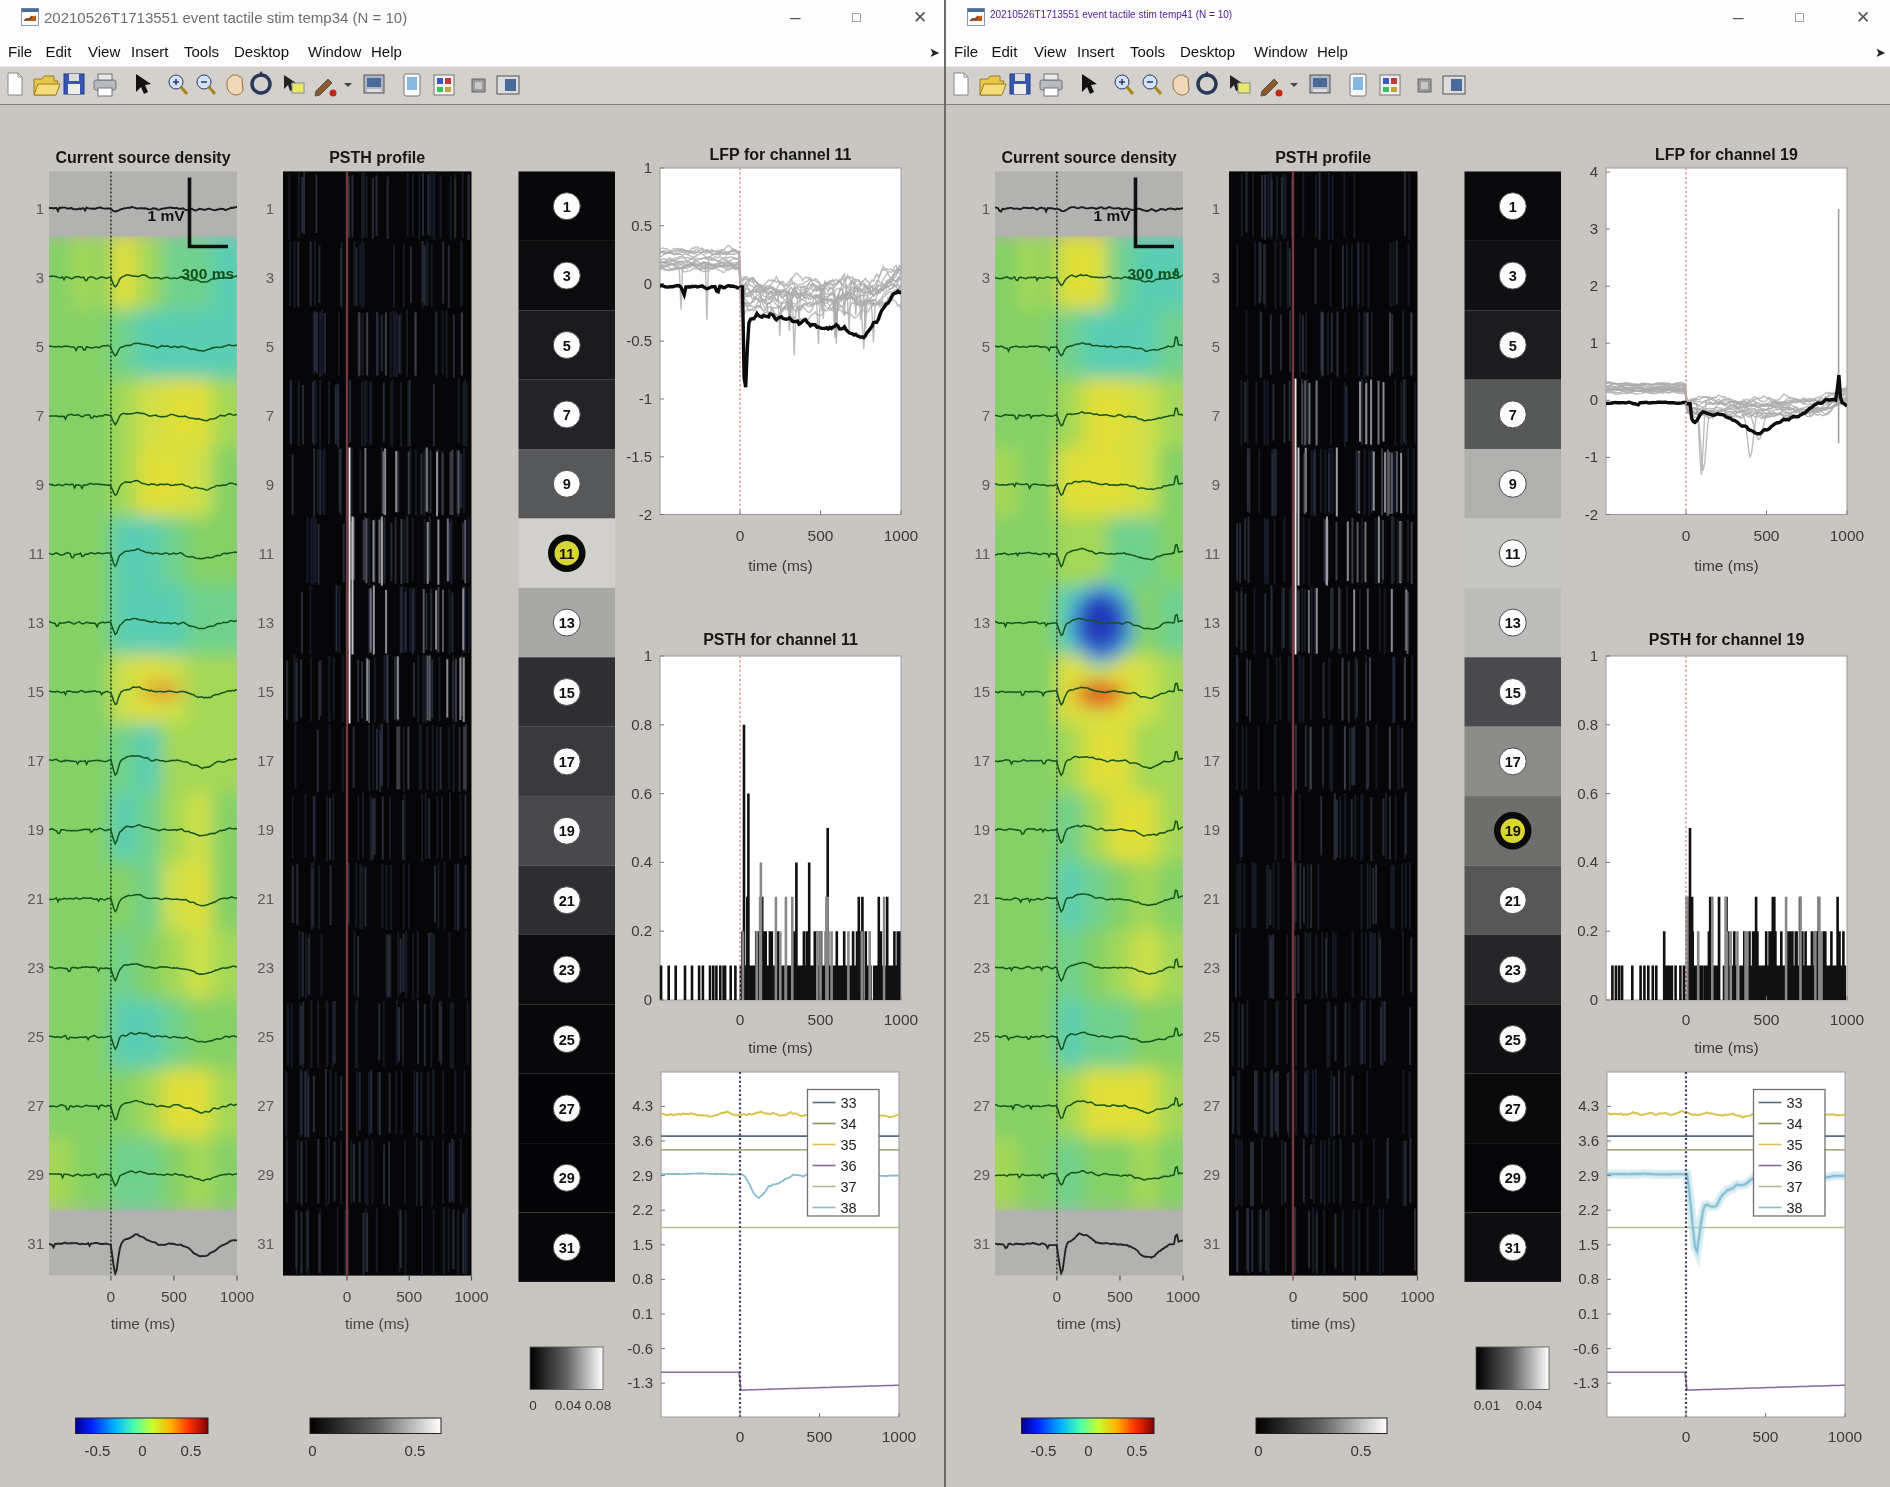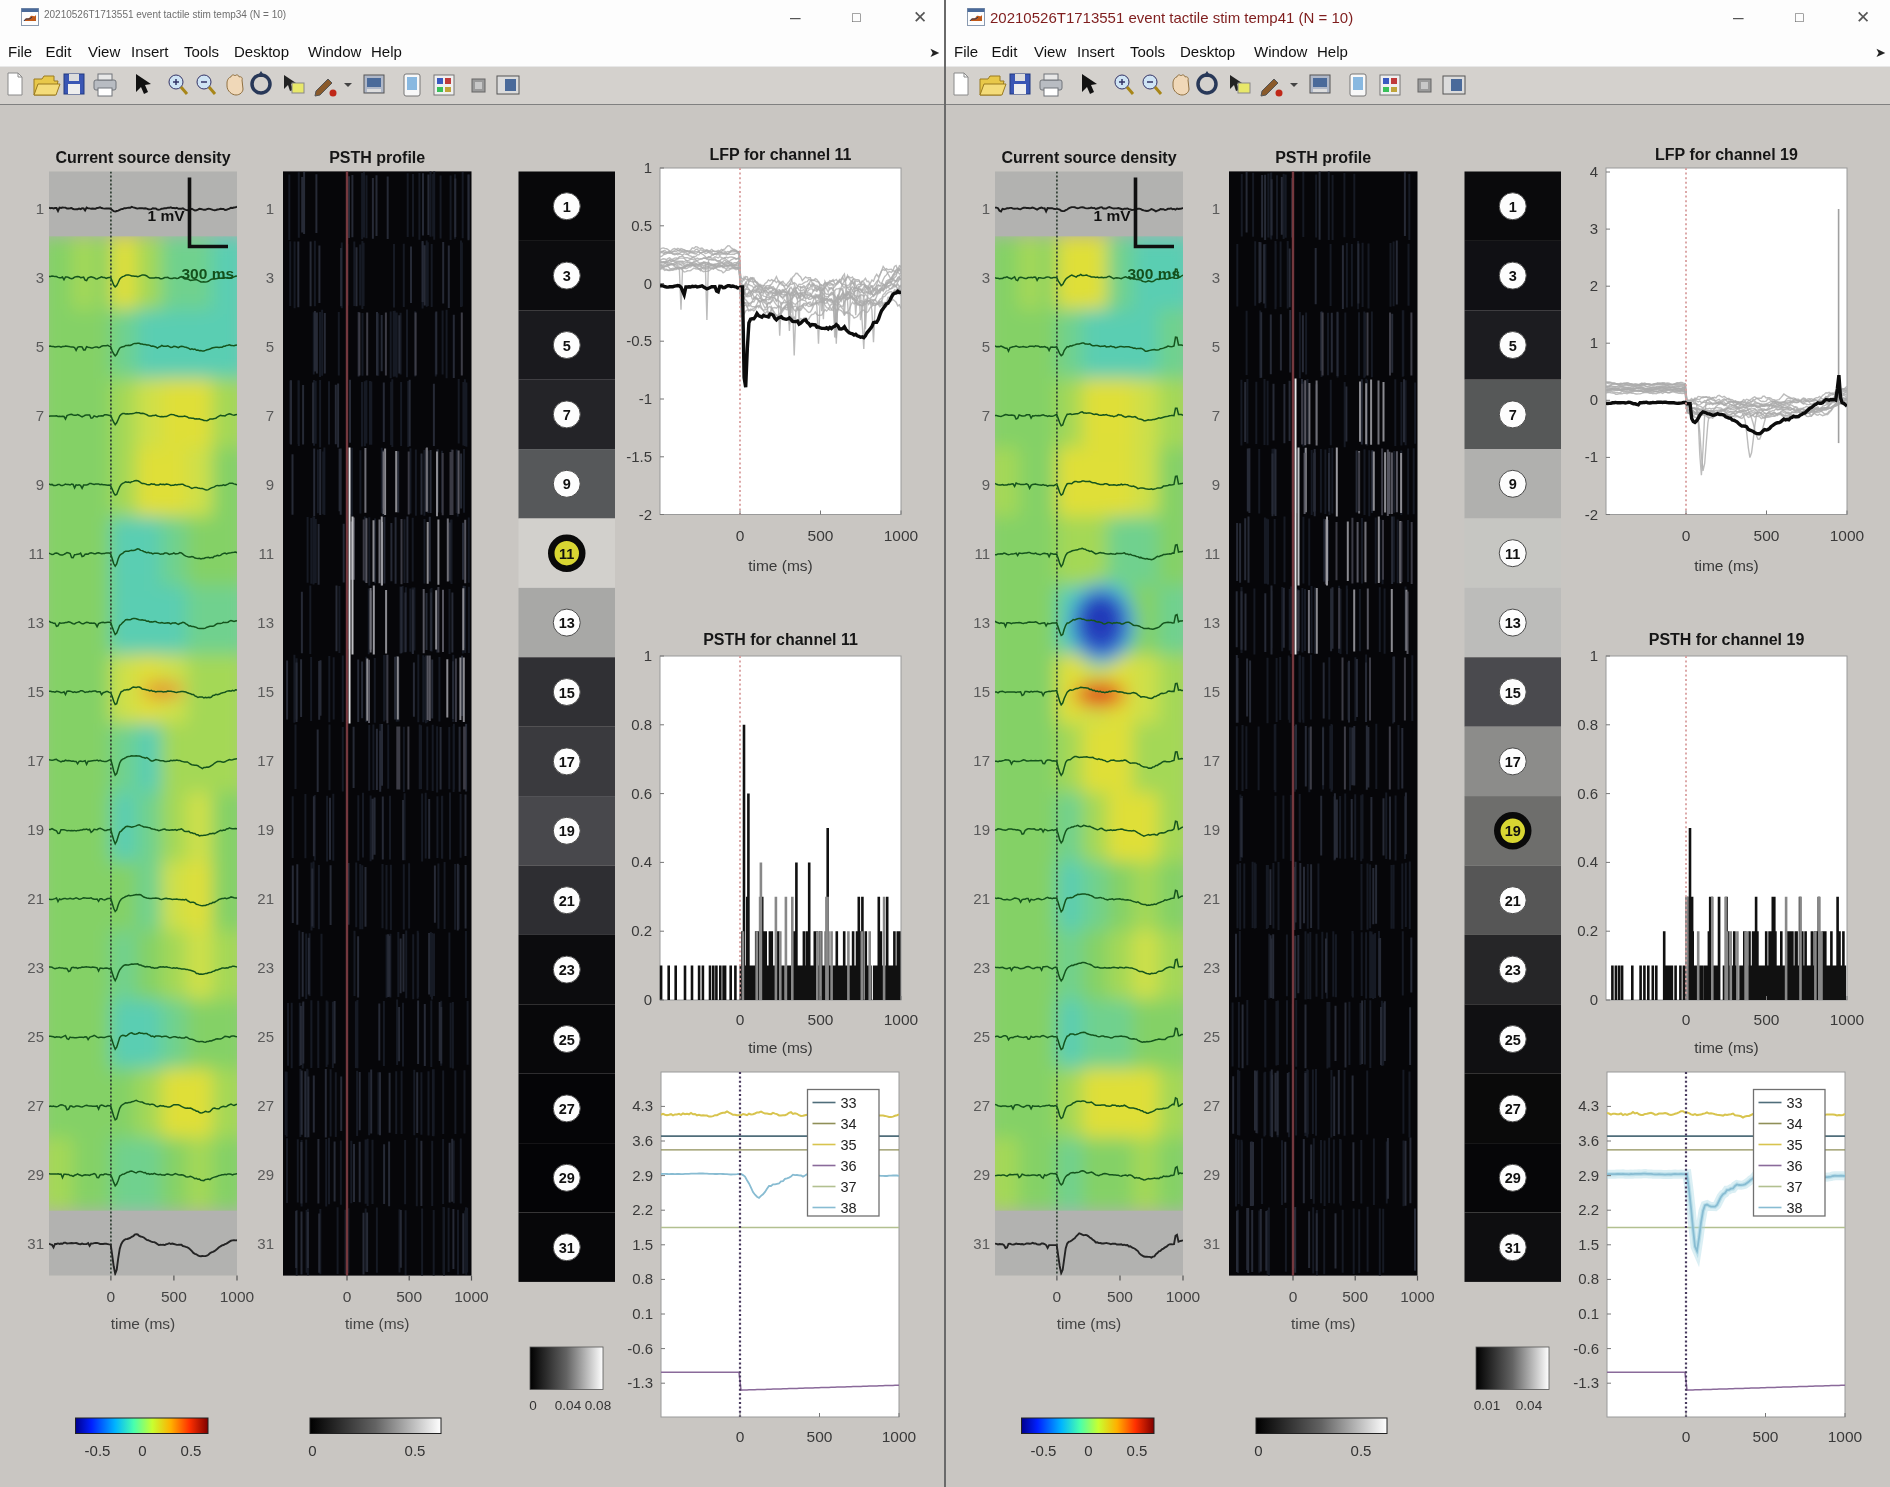--- a/index.html
+++ b/index.html
@@ -15,39 +15,39 @@
   <div class="tbar"></div>
   <div class="tools"></div>
 </div>
 <div style="position:absolute;left:944px;top:0;width:2px;height:1487px;background:#6a6a6a"></div>
 <svg style="position:absolute;left:21px;top:8px" width="18" height="18" viewBox="0 0 18 18">
 <rect x="0.5" y="0.5" width="17" height="17" fill="#fdfdfd" stroke="#8a9ab0"></rect>
 <rect x="0.5" y="0.5" width="17" height="3.5" fill="#4a6a9a"></rect>
 <path d="M3 13C5 8 7 12 9 9C11 6 13 10 15 7L15 13Z" fill="#c05818"></path>
 <path d="M3 13C5 9 8 13 11 9" stroke="#203860" stroke-width="1" fill="none"></path>
 </svg>
-<span style="position:absolute;left:44px;top:9px;font-size:10px;color:#6e6e6e;white-space:nowrap">20210526T1713551 event tactile stim temp34 (N = 10)</span>
+<span style="position:absolute;left:44px;top:9px;font-size:15px;color:#6e6e6e;white-space:nowrap">20210526T1713551 event tactile stim temp34 (N = 10)</span>
 <span style="position:absolute;left:790px;top:6px;font-size:19px;color:#555">–</span>
 <span style="position:absolute;left:852px;top:9px;font-size:14px;color:#555">□</span>
 <span style="position:absolute;left:913px;top:7px;font-size:17px;color:#555">✕</span>
 <span style="position:absolute;left:8px;top:43px;font-size:15px;color:#111">File</span>
 <span style="position:absolute;left:45.5px;top:43px;font-size:15px;color:#111">Edit</span>
 <span style="position:absolute;left:88px;top:43px;font-size:15px;color:#111">View</span>
 <span style="position:absolute;left:131px;top:43px;font-size:15px;color:#111">Insert</span>
 <span style="position:absolute;left:184px;top:43px;font-size:15px;color:#111">Tools</span>
 <span style="position:absolute;left:234px;top:43px;font-size:15px;color:#111">Desktop</span>
 <span style="position:absolute;left:308px;top:43px;font-size:15px;color:#111">Window</span>
 <span style="position:absolute;left:371px;top:43px;font-size:15px;color:#111">Help</span>
 <svg style="position:absolute;left:967px;top:8px" width="18" height="18" viewBox="0 0 18 18">
 <rect x="0.5" y="0.5" width="17" height="17" fill="#fdfdfd" stroke="#8a9ab0"></rect>
 <rect x="0.5" y="0.5" width="17" height="3.5" fill="#4a6a9a"></rect>
 <path d="M3 13C5 8 7 12 9 9C11 6 13 10 15 7L15 13Z" fill="#c05818"></path>
 <path d="M3 13C5 9 8 13 11 9" stroke="#203860" stroke-width="1" fill="none"></path>
 </svg>
-<span style="position:absolute;left:990px;top:9px;font-size:15px;color:#7f1d1d;white-space:nowrap">20210526T1713551 event tactile stim temp41 (N = 10)</span>
+<span style="position:absolute;left:990px;top:9px;font-size:10px;color:#4c1d95;white-space:nowrap">20210526T1713551 event tactile stim temp41 (N = 10)</span>
 <span style="position:absolute;left:1733px;top:6px;font-size:19px;color:#555">–</span>
 <span style="position:absolute;left:1795px;top:9px;font-size:14px;color:#555">□</span>
 <span style="position:absolute;left:1856px;top:7px;font-size:17px;color:#555">✕</span>
 <span style="position:absolute;left:954px;top:43px;font-size:15px;color:#111">File</span>
 <span style="position:absolute;left:991.5px;top:43px;font-size:15px;color:#111">Edit</span>
 <span style="position:absolute;left:1034px;top:43px;font-size:15px;color:#111">View</span>
 <span style="position:absolute;left:1077px;top:43px;font-size:15px;color:#111">Insert</span>
 <span style="position:absolute;left:1130px;top:43px;font-size:15px;color:#111">Tools</span>
 <span style="position:absolute;left:1180px;top:43px;font-size:15px;color:#111">Desktop</span>
 <span style="position:absolute;left:1254px;top:43px;font-size:15px;color:#111">Window</span>

